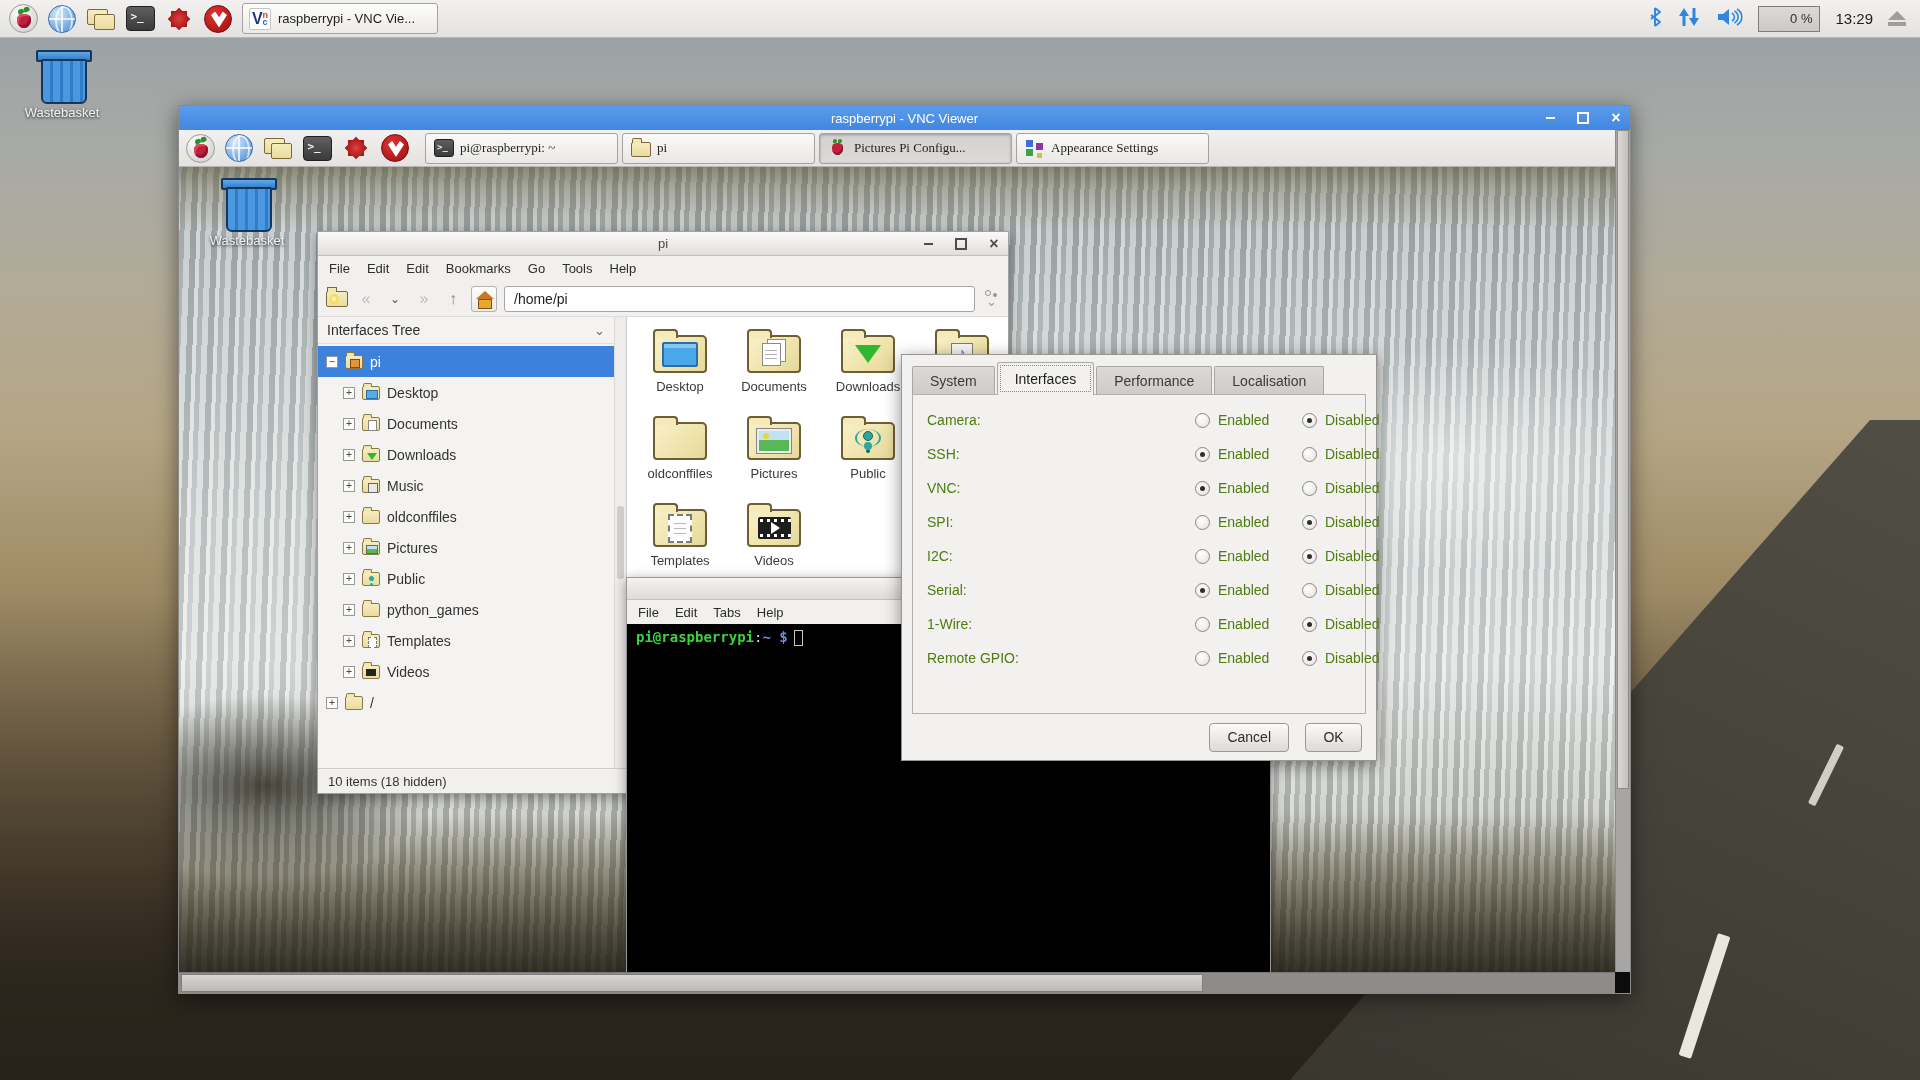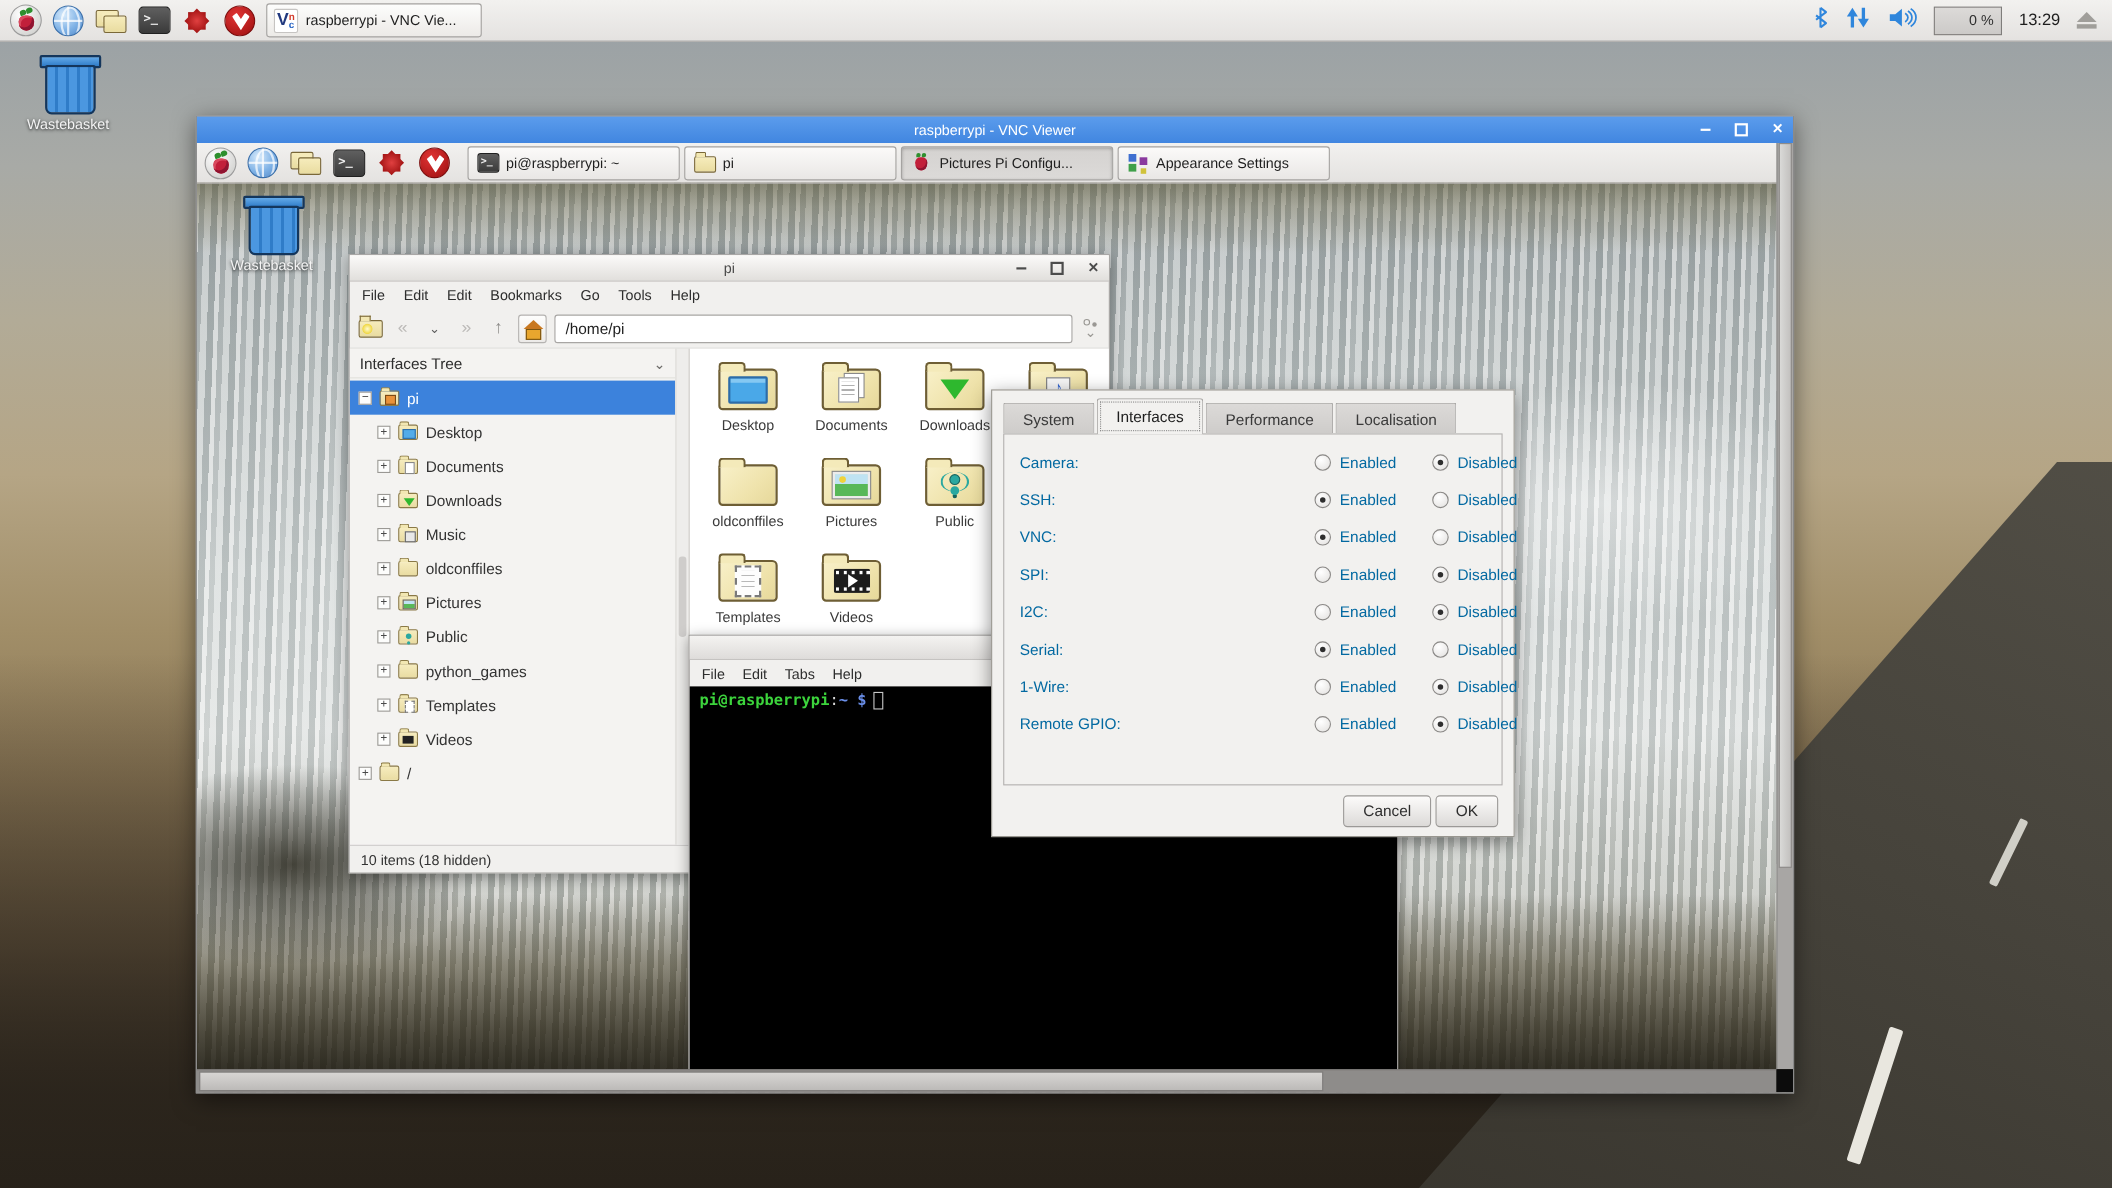--- a/index.html
+++ b/index.html
@@ -107,21 +107,21 @@
     radial-gradient(ellipse 240px 130px at 6% 76%,rgba(38,36,26,.8),transparent 70%),
     radial-gradient(ellipse 300px 160px at 88% 38%,rgba(255,255,255,.45),transparent 70%),
     linear-gradient(180deg,rgba(70,72,48,.9) 0px,rgba(95,92,62,.7) 28px,rgba(125,120,88,.4) 58px,rgba(125,120,88,0) 100px),
     linear-gradient(0deg,rgba(28,26,18,.95) 0px,rgba(52,48,34,.8) 55px,rgba(80,74,52,.5) 115px,rgba(80,74,52,0) 180px),
     repeating-linear-gradient(92deg,rgba(255,255,255,.55) 0 4px,rgba(175,182,184,.25) 4px 9px,rgba(244,246,246,.5) 9px 15px,rgba(140,150,152,.3) 15px 21px),
     linear-gradient(180deg,#868d90 0%,#aab1b1 18%,#cdd2d1 45%,#d9dcda 62%,#b3b5ad 78%,#8c887a 90%,#6e6a5c 100%);}
 
   .r-taskbar{position:absolute;left:0;top:0;width:100%;height:37px;padding:0 6px;z-index:2;}
   .task-btn{height:31px;width:193px;display:flex;align-items:center;gap:6px;padding:0 8px;flex:none;
     border:1px solid #a5a3a1;border-radius:3px;background:linear-gradient(#fbfaf9,#e9e7e5);
-    font-size:13px;color:#1f1f1f;white-space:nowrap;overflow:hidden;}
+    font-size:13px;color:#1f1f1f;white-space:nowrap;overflow:hidden;font-family:Liberation Serif, serif;}
   .task-btn.active{background:linear-gradient(#d4d2d0,#dcdad8);box-shadow:inset 0 1px 3px rgba(0,0,0,.28);}
   .tb-ico{width:20px;height:18px;position:relative;flex:none;}
   .tb-ico.k-terminal{background:linear-gradient(#5f5f5f,#3a3a3a);border:1px solid #202020;border-radius:3px;}
   .tb-ico.k-terminal::before{content:">_";position:absolute;left:2px;top:1px;color:#efefef;font:bold 9px/12px "DejaVu Sans Mono",monospace;}
   .tb-ico.k-folder{background:linear-gradient(#f6ecbc,#e9dca0);border:1.5px solid #7a6838;border-radius:2px;margin-top:2px;height:15px;}
   .tb-ico.k-folder::before{content:"";position:absolute;top:-5px;left:0;width:8px;height:4px;background:#f2e7b2;
     border:1.5px solid #7a6838;border-bottom:none;border-radius:2px 2px 0 0;}
   .tb-ico.k-raspberry::before{content:"";position:absolute;top:0;left:5px;width:4px;height:4px;background:#2e8f2e;
     border-radius:50% 50% 50% 0;box-shadow:5px 0 0 #2e8f2e;}
   .tb-ico.k-raspberry::after{content:"";position:absolute;top:4px;left:4px;width:11px;height:12px;background:#c21f3a;
@@ -245,29 +245,29 @@
   .cfg-win{position:absolute;left:722px;top:224px;width:476px;height:407px;z-index:5;background:#f2f1ef;
     border:1px solid #98968f;box-shadow:0 4px 16px rgba(0,0,0,.45);display:flex;flex-direction:column;}
   .cfg-titlebar{height:26px;font-size:14px;flex:none;}
   .cfg-tabs{display:flex;align-items:flex-end;padding:7px 10px 0;flex:none;}
   .tab{height:28px;padding:0 17px;display:flex;align-items:center;font-size:14px;color:#3a3a3a;
     background:linear-gradient(#dcdad8,#ceccca);border:1px solid #a9a7a5;border-bottom:none;
     border-radius:2px 2px 0 0;margin-right:2px;}
   .tab.active{background:#f2f1ef;height:33px;border-radius:3px 3px 0 0;margin-bottom:-1px;position:relative;
     outline:1px dotted #8a8a8a;outline-offset:-4px;color:#1e1e1e;}
   .cfg-frame{margin:0 10px;border:1px solid #b2b0ae;flex:1;padding:8px 0;min-height:0;}
-  .cfg-row{height:34px;display:flex;align-items:center;padding:0 14px;font-size:14px;color:#0369a1;}
+  .cfg-row{height:34px;display:flex;align-items:center;padding:0 14px;font-size:14px;color:#4d7c0f;}
   .cfg-label{width:268px;flex:none;}
   .rgroup{display:flex;align-items:center;gap:8px;flex:none;}
   .rgroup.en{width:95px;}
   .rgroup.dis2{margin-left:12px;}
   .radio{width:15px;height:15px;border-radius:50%;border:1px solid #8a8886;flex:none;position:relative;
     background:radial-gradient(circle at 38% 32%,#fff,#e2e0de);}
   .radio.checked::after{content:"";position:absolute;inset:4px;border-radius:50%;background:#2e2e2e;}
-  .cfg-actions{height:46px;display:flex;align-items:center;justify-content:flex-end;gap:4px;padding:0 14px;flex:none;}
+  .cfg-actions{height:46px;display:flex;align-items:center;justify-content:flex-end;gap:16px;padding:0 14px;flex:none;}
   .btn{height:29px;padding:0 17px;border:1px solid #9b9997;border-radius:4px;font-size:14px;color:#2e2e2e;
     background:linear-gradient(#fcfbfa,#dcdad8);display:inline-flex;align-items:center;justify-content:center;}
   .btn-ok{min-width:57px;}
 
   
   .vnc-vscroll{position:absolute;top:0;right:0;width:15px;bottom:21px;background:#a8a6a4;border-left:1px solid #8e8c8a;z-index:6;}
   .vnc-vscroll::before{content:"";position:absolute;left:1px;right:1px;top:0;height:78%;
     background:linear-gradient(90deg,#dadad8,#c2c0be);border:1px solid #8e8c8a;}
   .vnc-hscroll{position:absolute;left:0;right:15px;bottom:0;height:21px;background:#8e8c8a;border-top:1px solid #7a7876;z-index:6;}
   .vnc-hscroll::before{content:"";position:absolute;left:2px;top:1px;bottom:1px;width:71%;

